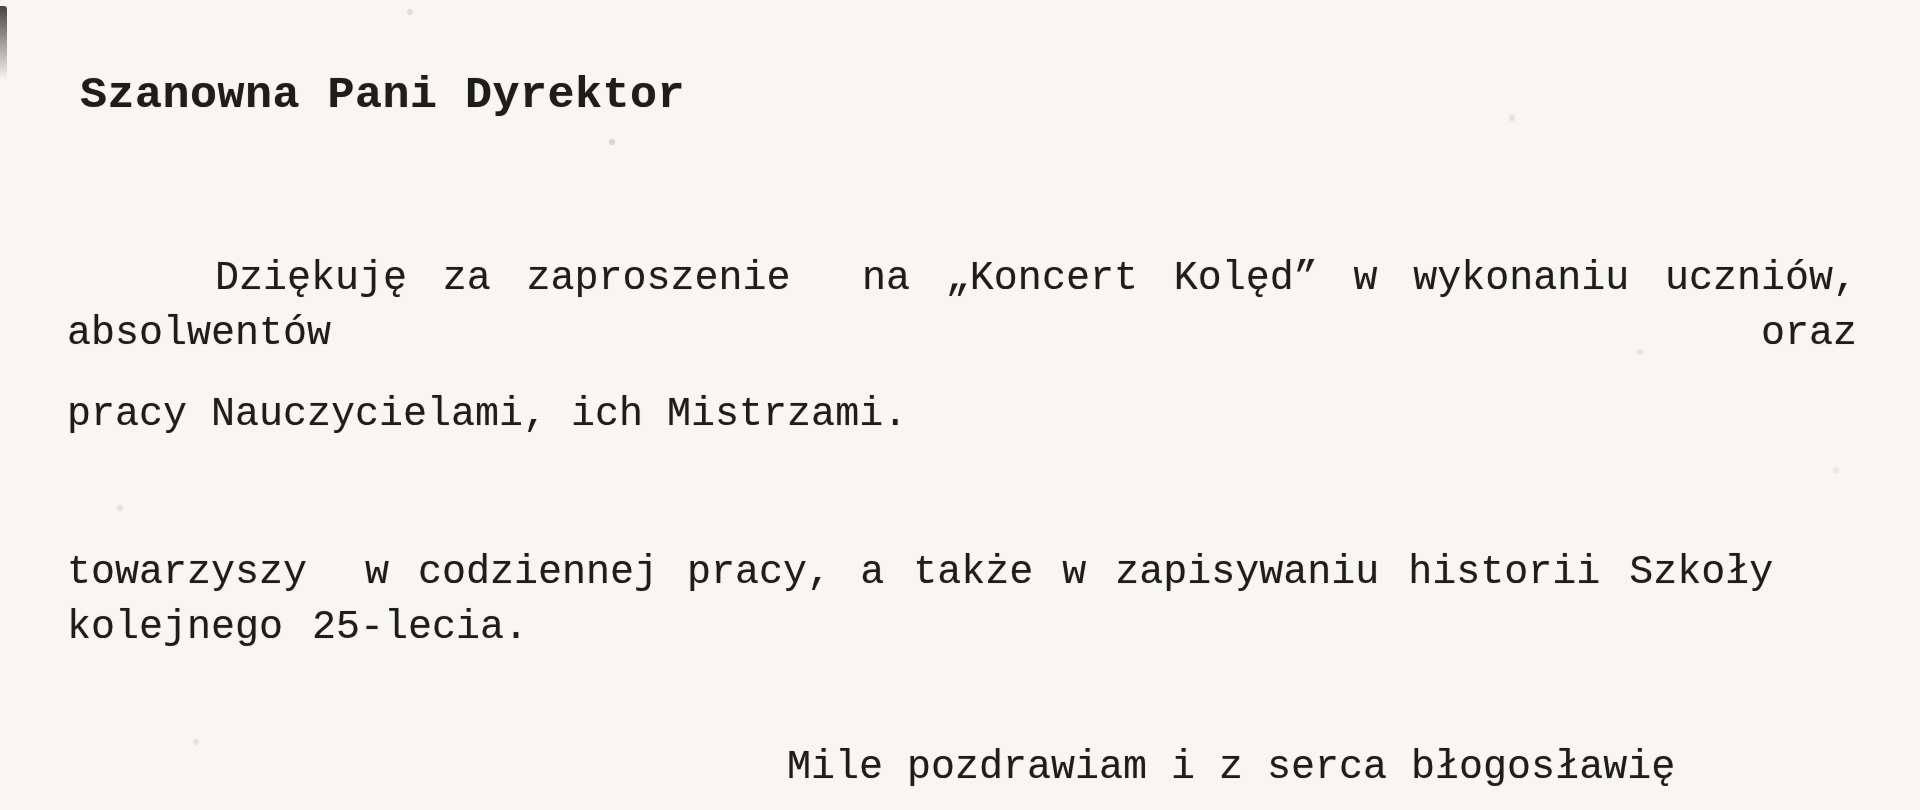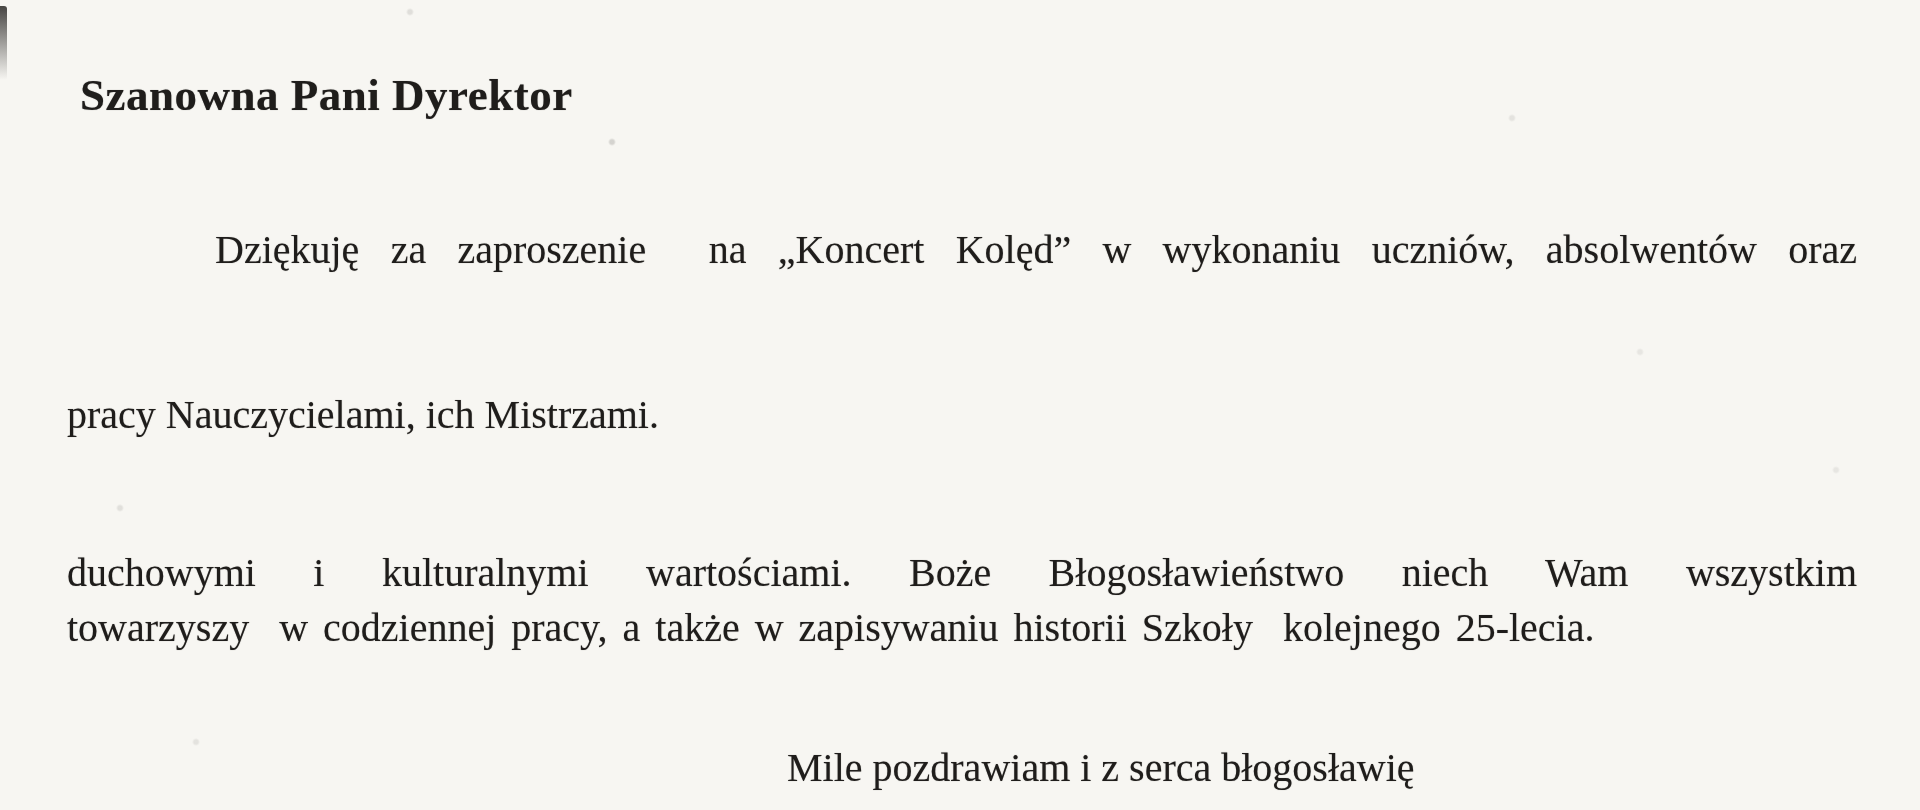--- a/index.html
+++ b/index.html
@@ -9,21 +9,21 @@
     background-color:#f7f6f2;
     background-image:
       radial-gradient(circle at 612px 142px, rgba(90,88,84,.22) 0 2px, transparent 4px),
       radial-gradient(circle at 410px 12px,  rgba(90,88,84,.15) 0 2px, transparent 4px),
       radial-gradient(circle at 1512px 118px, rgba(90,88,84,.12) 0 2px, transparent 4px),
       radial-gradient(circle at 120px 508px, rgba(90,88,84,.14) 0 2px, transparent 4px),
       radial-gradient(circle at 196px 742px, rgba(90,88,84,.12) 0 2px, transparent 4px),
       radial-gradient(circle at 1640px 352px, rgba(90,88,84,.10) 0 2px, transparent 4px),
       radial-gradient(circle at 1836px 470px, rgba(90,88,84,.10) 0 2px, transparent 4px);
     overflow:hidden;
-    font-family:Liberation Serif, serif;
+    font-family:Liberation Mono, monospace;
     color:#1f1d1b;
   }
   .scan-edge{
     position:absolute;left:0;top:6px;width:7px;height:74px;
     background:linear-gradient(to bottom, rgba(40,38,36,.85), rgba(40,38,36,.25) 70%, transparent);
     border-radius:0 3px 3px 0;
   }
   .salutation{
     position:absolute;left:80px;top:68px;
     font-size:45px;line-height:55px;font-weight:bold;
@@ -33,21 +33,21 @@
   .para{
     position:absolute;left:67px;width:1790px;
     font-size:40px;line-height:55px;
     text-shadow:0 0 1px rgba(30,28,26,.4);
   }
   .p1{top:222px;}
   .p2{top:387px;}
   .p3{top:545px;}
   .line{white-space:pre-wrap;}
   .just{text-align:justify;text-align-last:justify;}
-  .indent{text-indent:148px;}
+  .indent{text-indent:148px;margin-top:29px;}
   .wide{word-spacing:5px;}
   .closing{
     position:absolute;left:787px;top:740px;
     font-size:40px;line-height:55px;
     text-shadow:0 0 1px rgba(30,28,26,.4);
     text-align:center;
   }
 </style>
 </head>
 <body>
@@ -60,19 +60,18 @@
 
   <div class="para p1">
     <div class="line just indent">Dziękuję za zaproszenie  na „Koncert Kolęd” w wykonaniu uczniów, absolwentów oraz</div>
   </div>
 
   <div class="para p2">
     <div class="line">pracy Nauczycielami, ich Mistrzami.</div>
   </div>
 
   <div class="para p3">
-    <div class="line just">duchowymi i kulturalnymi wartościami. Boże Błogosławieństwo niech Wam wszystkim</div>
     <div class="line wide">towarzyszy  w codziennej pracy, a także w zapisywaniu historii Szkoły  kolejnego 25-lecia.</div>
   </div>
 
   <div class="closing">Mile pozdrawiam i z serca błogosławię</div>
 
 </div>
 
 </body></html>

